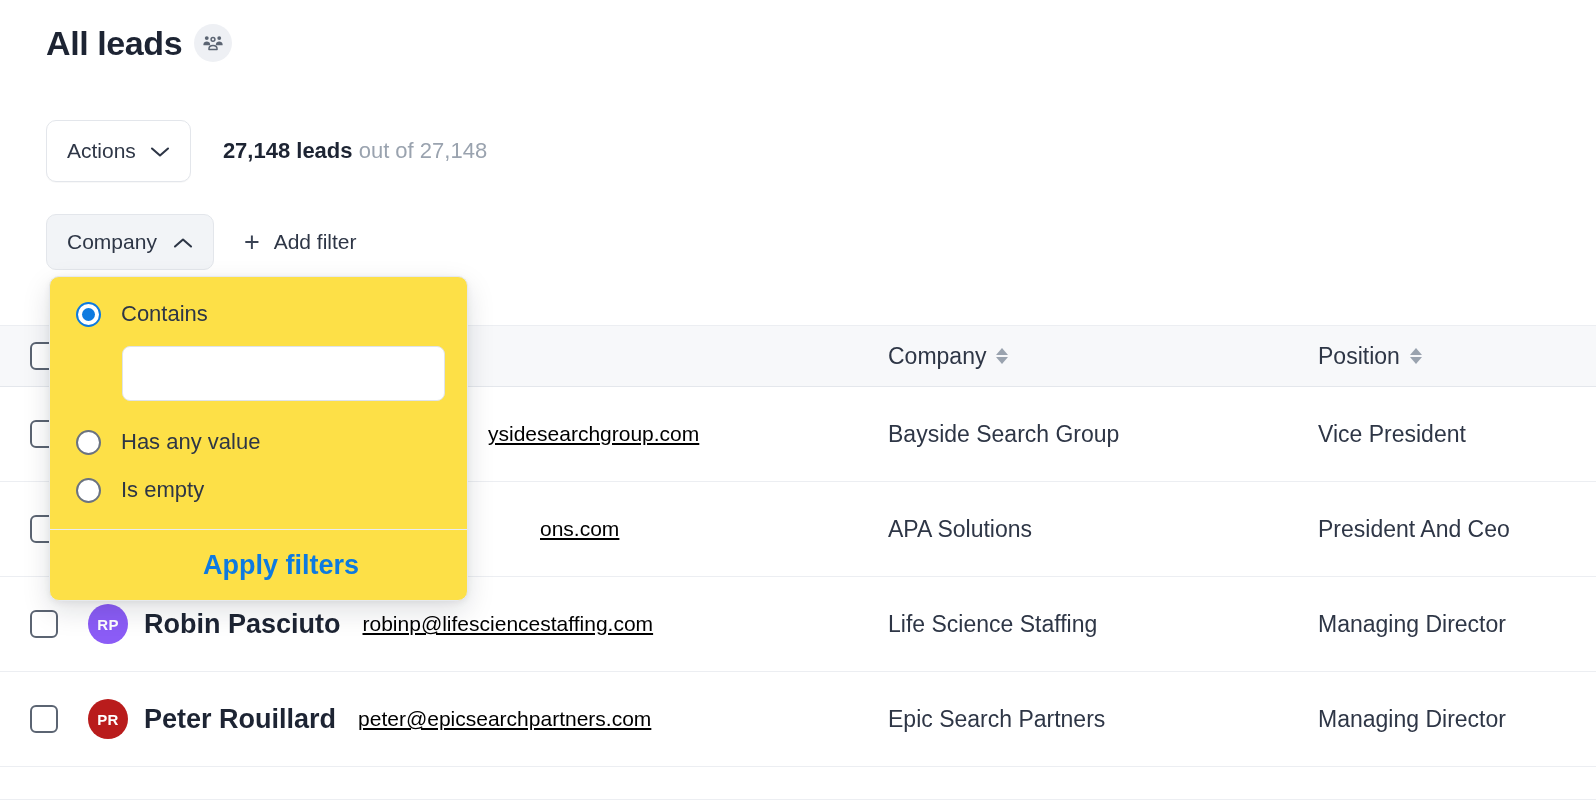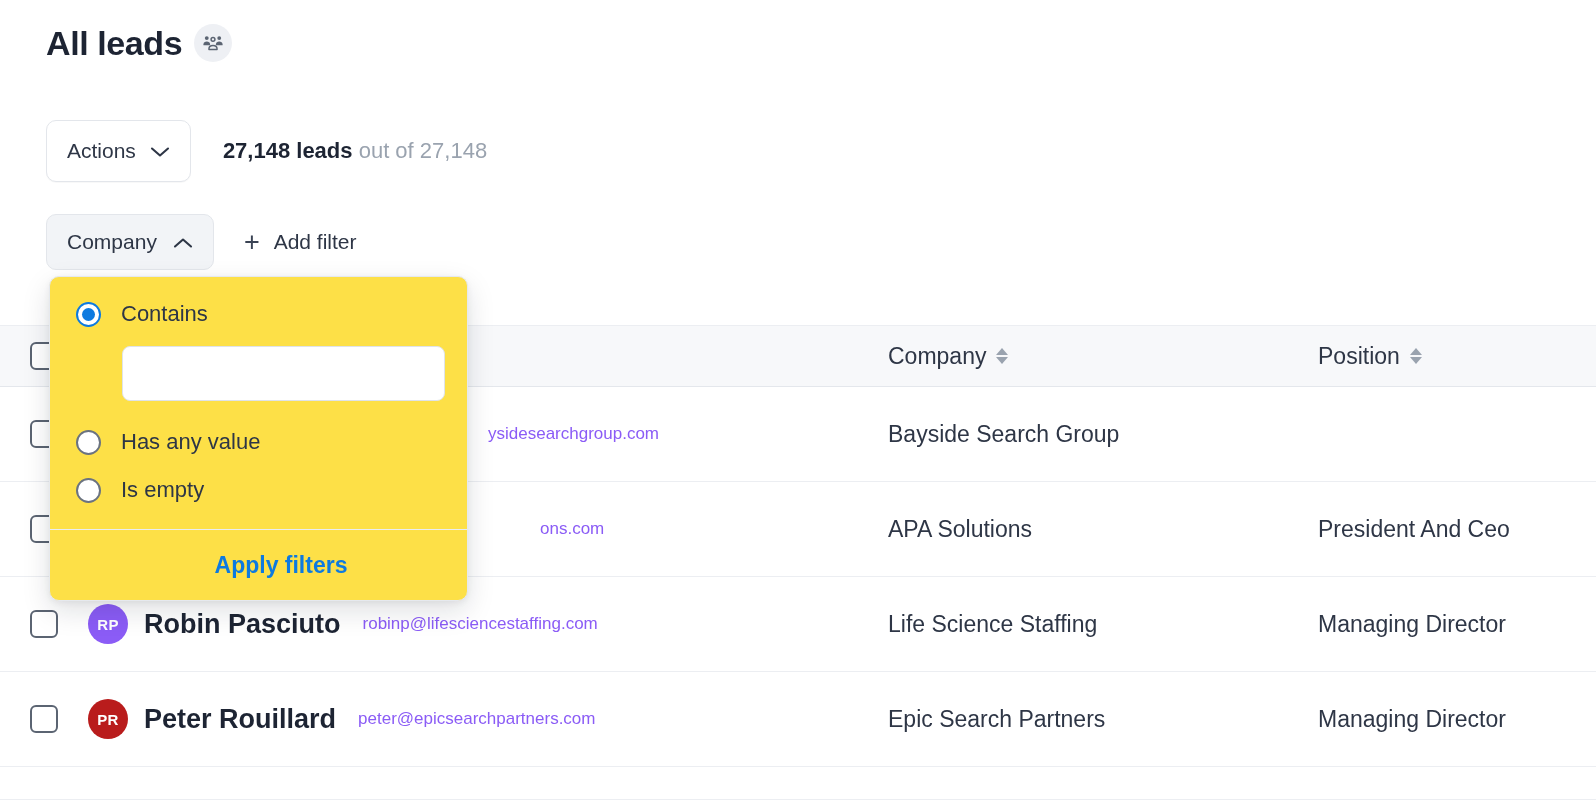--- a/index.html
+++ b/index.html
@@ -82,21 +82,21 @@
     width: 28px; height: 28px; border: 2px solid #5b6472; border-radius: 6px;
     background: #fff; cursor: pointer;
   }
   .avatar {
     width: 40px; height: 40px; border-radius: 50%;
     display: flex; align-items: center; justify-content: center;
     color: #fff; font-size: 15px; font-weight: 600; letter-spacing: 0.3px;
     flex: 0 0 40px;
   }
   .lead-name { font-size: 27px; font-weight: 700; color: #1d2433; white-space: nowrap; }
-  .lead-email { font-size: 17px; color: #8b5cf6; white-space: nowrap; margin-left: 6px; }
+  .lead-email { font-size: 21px; color: #000000; white-space: nowrap; margin-left: 6px; text-decoration: underline; }
   .cell-text { font-size: 23px; color: #2e3646; white-space: nowrap; }
 
   .th { font-size: 23px; color: #2e3646; display: flex; align-items: center; gap: 10px; }
   .sort-ico { display: inline-flex; flex-direction: column; gap: 2px; }
   .sort-ico i {
     display: block; width: 0; height: 0; border-left: 6px solid transparent;
     border-right: 6px solid transparent;
   }
   .sort-ico i.up   { border-bottom: 7px solid #9aa3af; }
   .sort-ico i.down { border-top: 7px solid #9aa3af; }
@@ -126,21 +126,21 @@
     font-family: inherit; font-size: 20px; color: #2e3646; padding: 0 12px;
     outline: none;
   }
   .dd-gap1 { height: 28px; }
   .dd-gap2 { height: 22px; }
   .dd-footer {
     border-top: 1px solid #e9ecf1; height: 71px;
     display: flex; align-items: center; justify-content: center;
   }
   .apply-link {
-    font-size: 23px; font-weight: 700; color: #0d7ae0; cursor: pointer;
+    font-size: 27px; font-weight: 700; color: #0d7ae0; cursor: pointer;
     background: none; border: none; font-family: inherit; margin-left: 45px;
   }
   .bottom-rule { position: absolute; left: 0; top: 799px; width: 1596px; height: 1px; background: #eceef2; }
 </style>
 </head>
 <body>
 
 <div class="page">
 
   <div class="title-row">
@@ -217,20 +217,23 @@
       <div class="c-check">
         <span class="checkbox"></span>
       </div>
       <div class="c-name">
         <span style="width:378px;display:inline-block;"></span>
         <span class="lead-email">ysidesearchgroup.com</span>
       </div>
       <div class="c-company">
         <span class="cell-text">Bayside Search Group</span>
       </div>
+      <div class="c-position">
+        <span class="cell-text">Vice President</span>
+      </div>
     </div>
 
     <div class="row">
       <div class="c-check">
         <span class="checkbox"></span>
       </div>
       <div class="c-name">
         <span style="width:430px;display:inline-block;"></span>
         <span class="lead-email">ons.com</span>
       </div>

